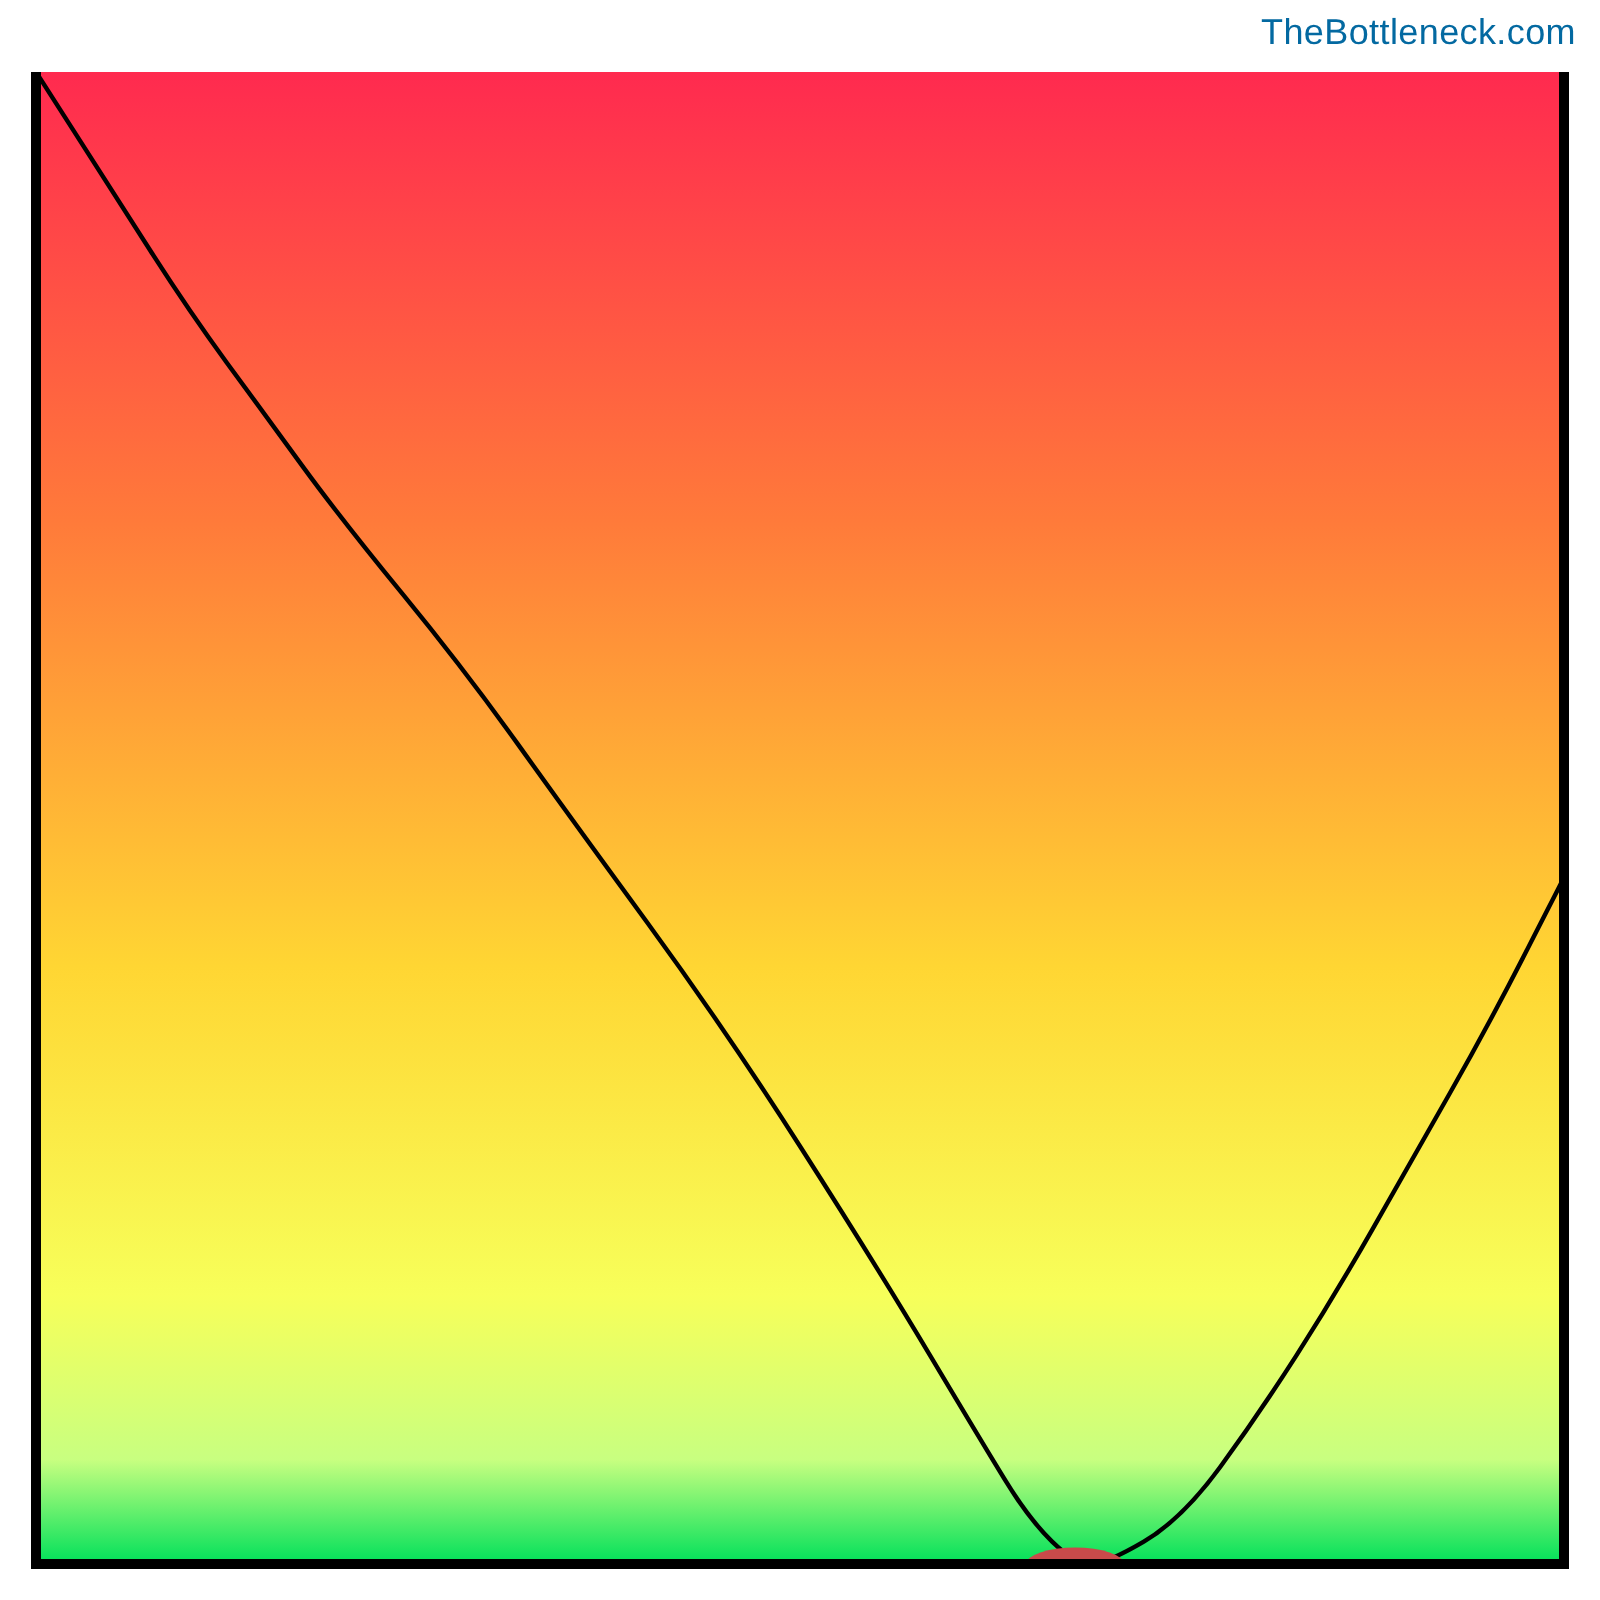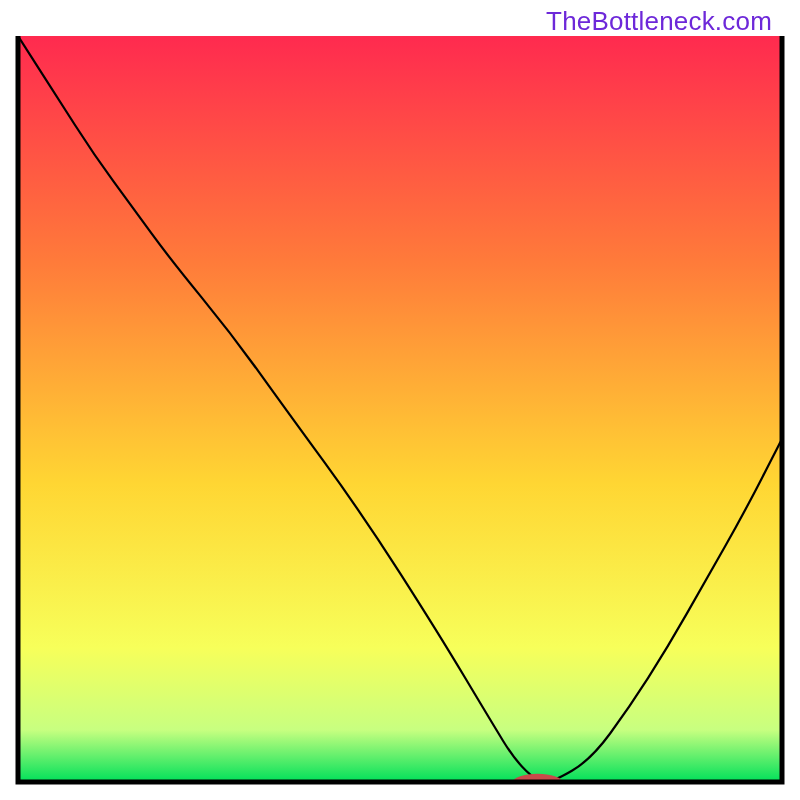--- a/index.html
+++ b/index.html
@@ -12,23 +12,23 @@
     font-family: Arial, Helvetica, sans-serif;
   }
   .wrap {
     position: relative;
     width: 800px;
     height: 800px;
   }
   .watermark {
     position: absolute;
     top: 6px;
-    right: 28px;
-    color: #6d28d9;
-    font-size: 26px;
+    right: 12px;
+    color: #0369a1;
+    font-size: 18px;
     font-weight: 400;
     letter-spacing: 0.2px;
     user-select: none;
   }
   svg {
     position: absolute;
     top: 0;
     left: 0;
   }
 </style>

